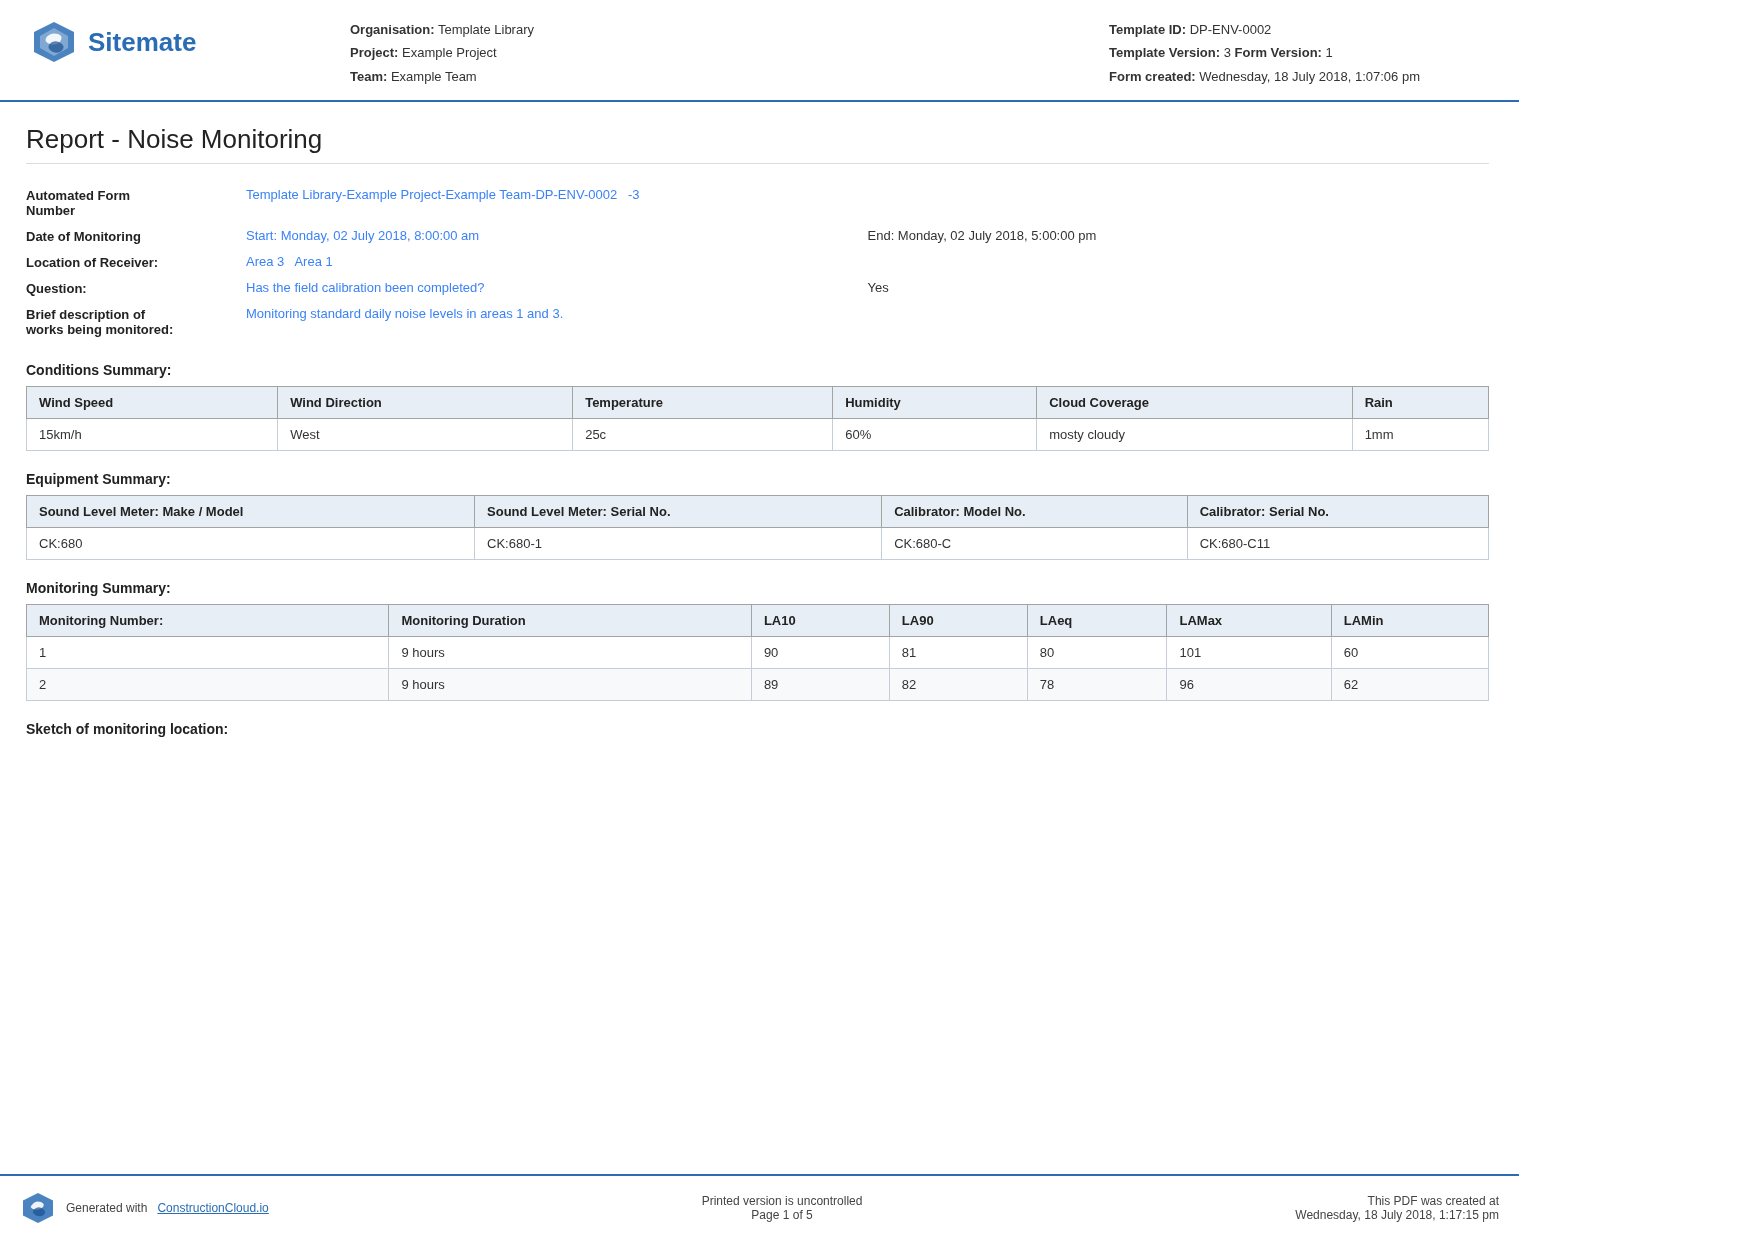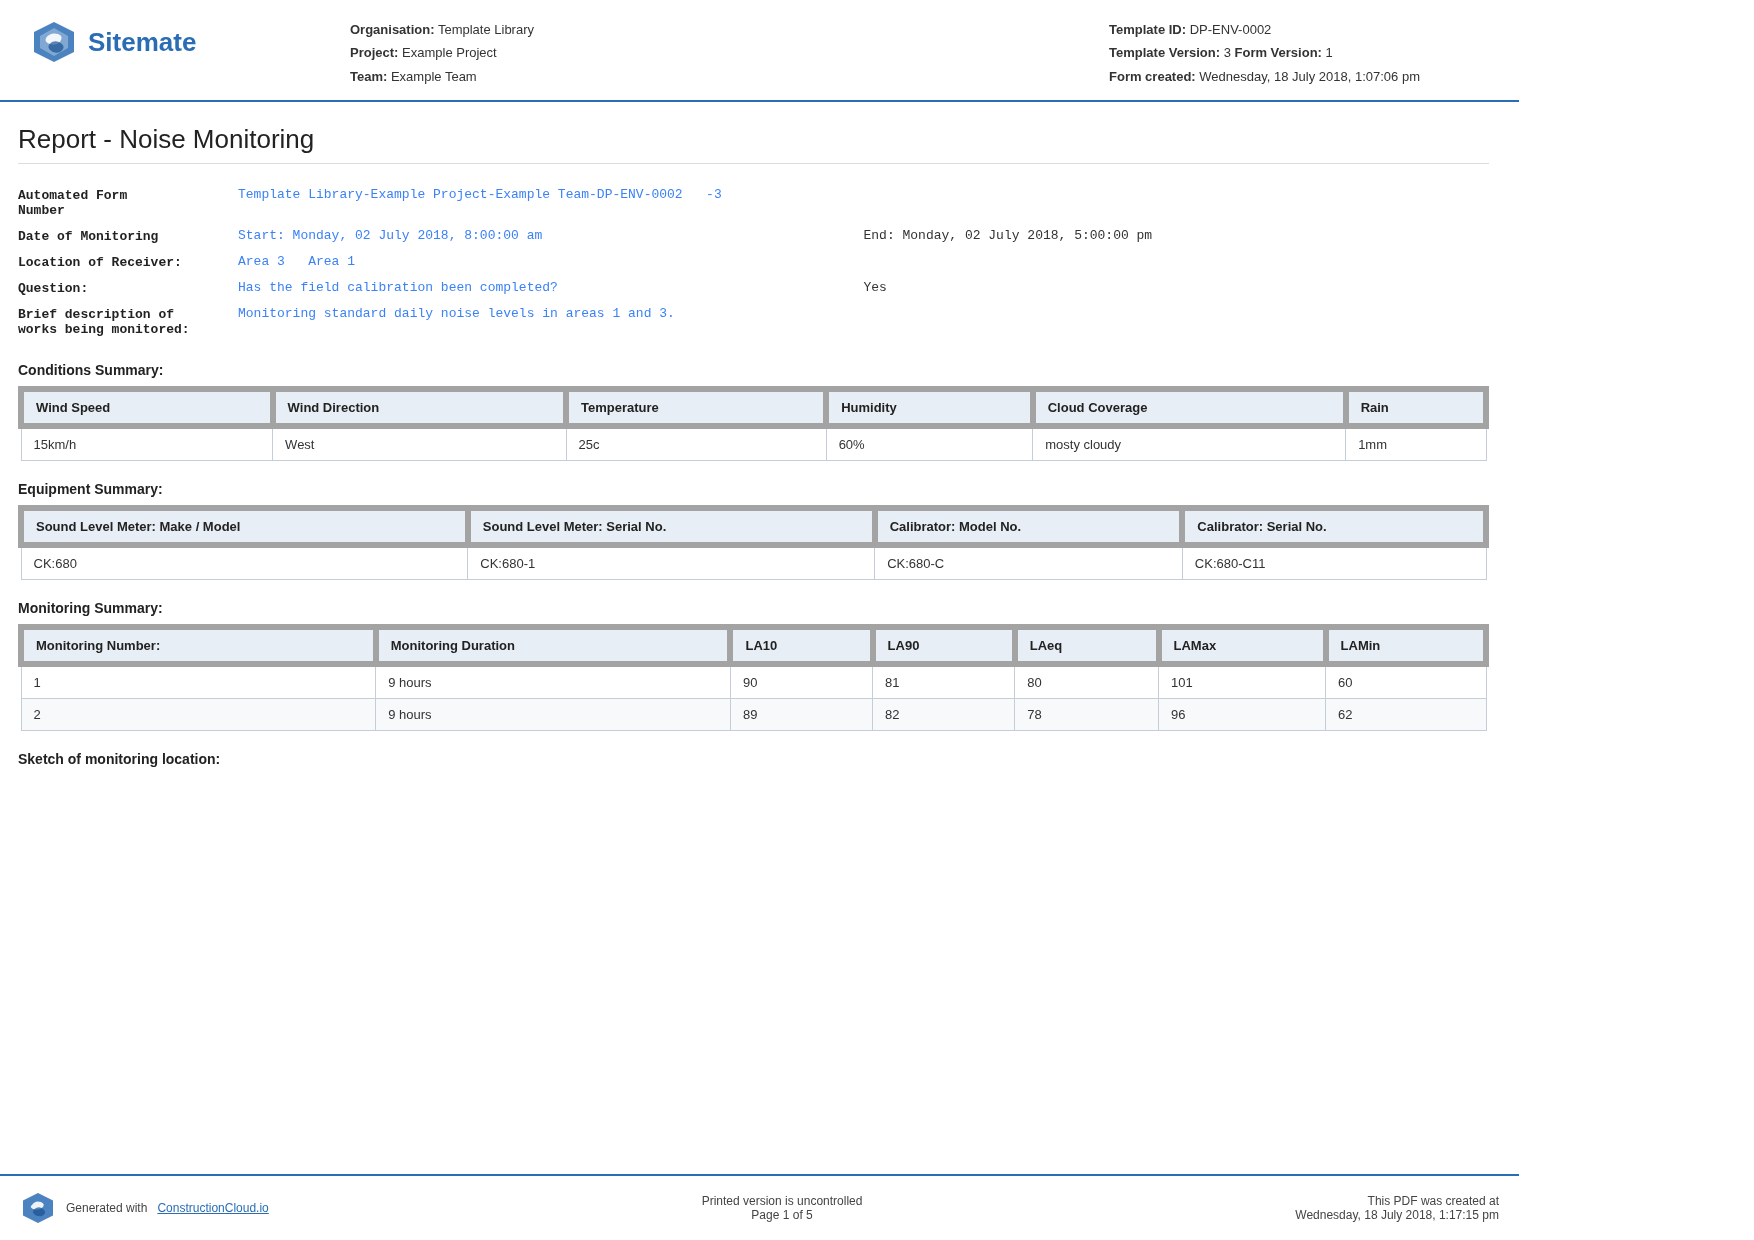--- a/index.html
+++ b/index.html
@@ -50,42 +50,41 @@
       line-height: 1.8;
       font-size: 13px;
     }
     .header-meta-right span.label {
       font-weight: bold;
     }
 
     
     .main {
       flex: 1;
-      padding: 22px 30px 20px 18px;
+      padding: 22px 30px 20px 26px;
     }
 
     .report-title {
       font-size: 26px;
       font-weight: normal;
       color: #222;
       margin-bottom: 18px;
       border-bottom: 1px solid #ddd;
       padding-bottom: 8px;
     }
 
     
     .info-table {
       width: 100%;
       margin-bottom: 20px;
     }
     .info-row {
       display: flex;
       padding: 5px 0;
       align-items: flex-start;
-      font-family: Liberation Mono, monospace;
     }
     .info-label {
       font-weight: bold;
       min-width: 220px;
       font-size: 13px;
       color: #222;
       padding-top: 1px;
     }
     .info-value {
       flex: 1;
@@ -109,21 +108,21 @@
 
     
     .data-table {
       width: 100%;
       border-collapse: collapse;
       margin-bottom: 20px;
       font-size: 13px;
     }
     .data-table th {
       background: #e8eef5;
-      border: 6px solid #a3a3a3;
+      border: 1px solid #a3a3a3;
       padding: 8px 12px;
       text-align: left;
       font-weight: bold;
       color: #222;
       font-size: 13px;
     }
     .data-table td {
       border: 1px solid #c5cdd8;
       padding: 8px 12px;
       color: #333;

